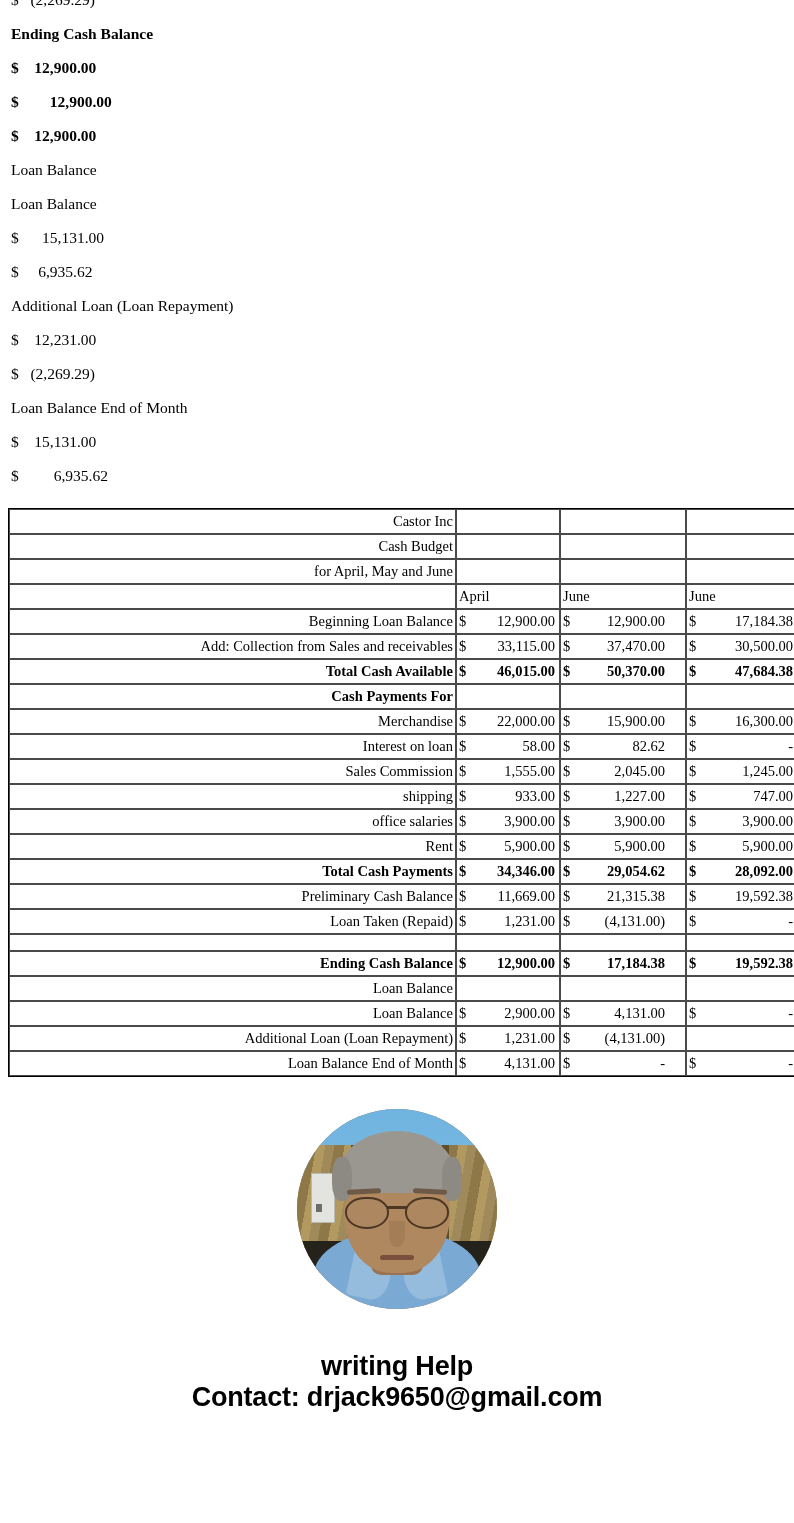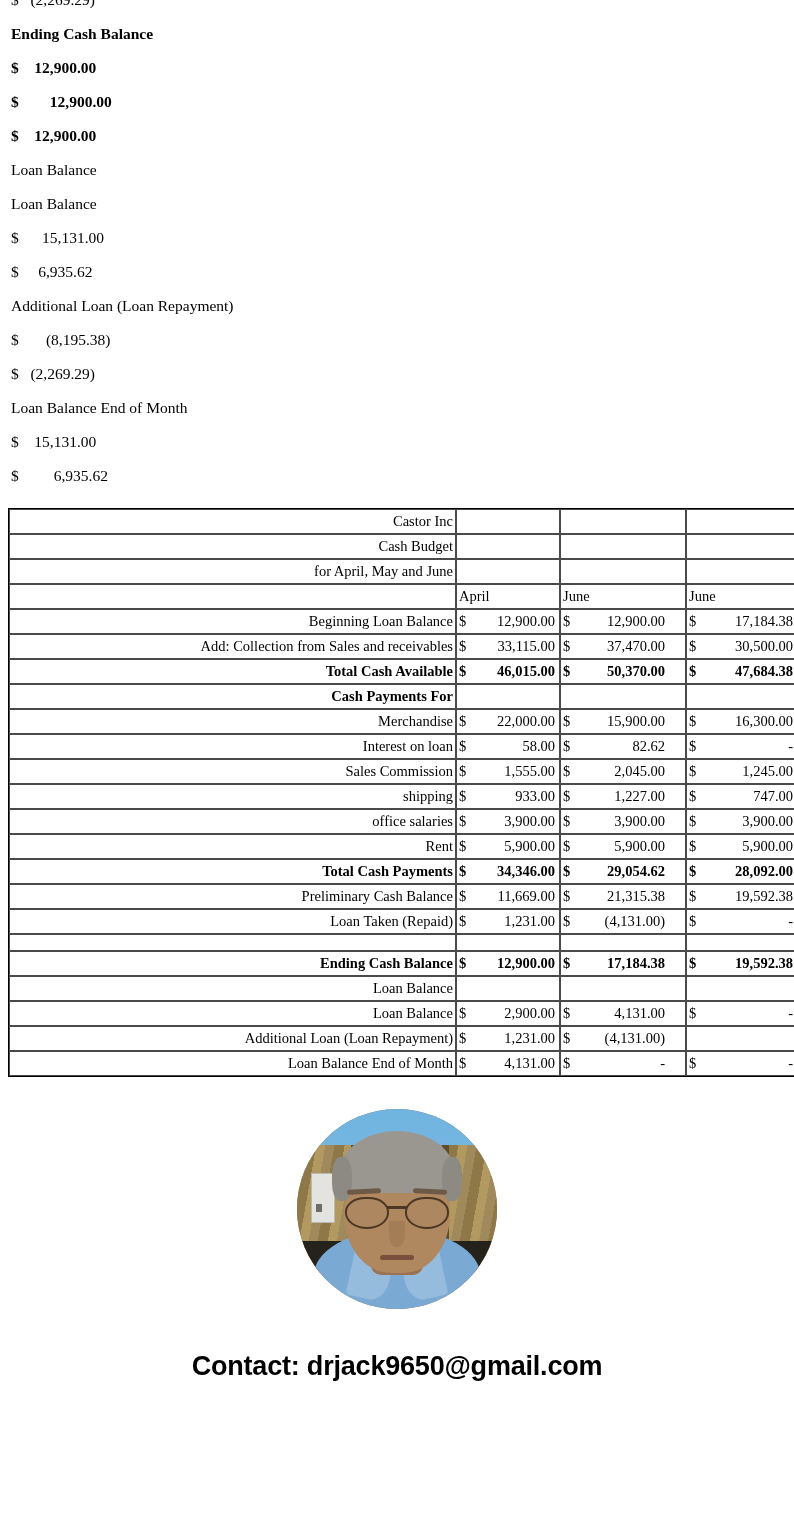--- a/index.html
+++ b/index.html
@@ -304,21 +304,21 @@
       <div class="tline first">$   (2,269.29)</div>
       <div class="tline bold">Ending Cash Balance</div>
       <div class="tline bold">$    12,900.00</div>
       <div class="tline bold">$        12,900.00</div>
       <div class="tline bold">$    12,900.00</div>
       <div class="tline">Loan Balance</div>
       <div class="tline">Loan Balance</div>
       <div class="tline">$      15,131.00</div>
       <div class="tline">$     6,935.62</div>
       <div class="tline">Additional Loan (Loan Repayment)</div>
-      <div class="tline">$       (8,195.38)</div>
+      <div class="tline">$    12,231.00</div>
       <div class="tline">$   (2,269.29)</div>
       <div class="tline">Loan Balance End of Month</div>
       <div class="tline">$    15,131.00</div>
       <div class="tline">$         6,935.62</div>
     </div>
 
   <div class="table-wrap">
     <table class="budget">
       <tbody id="budget-tbody">
           <tr>
@@ -718,16 +718,17 @@
         <div class="av-lens l"></div>
         <div class="av-bridge"></div>
         <div class="av-lens r"></div>
       </div>
       <div class="av-nose"></div>
       <div class="av-mouth"></div>
     </div>
   </div>
 
   <div class="promo">
+    <div class="promo-l1">writing Help</div>
     <div class="promo-l2">Contact: drjack9650@gmail.com</div>
   </div>
 
 </div>
 
 </body></html>

